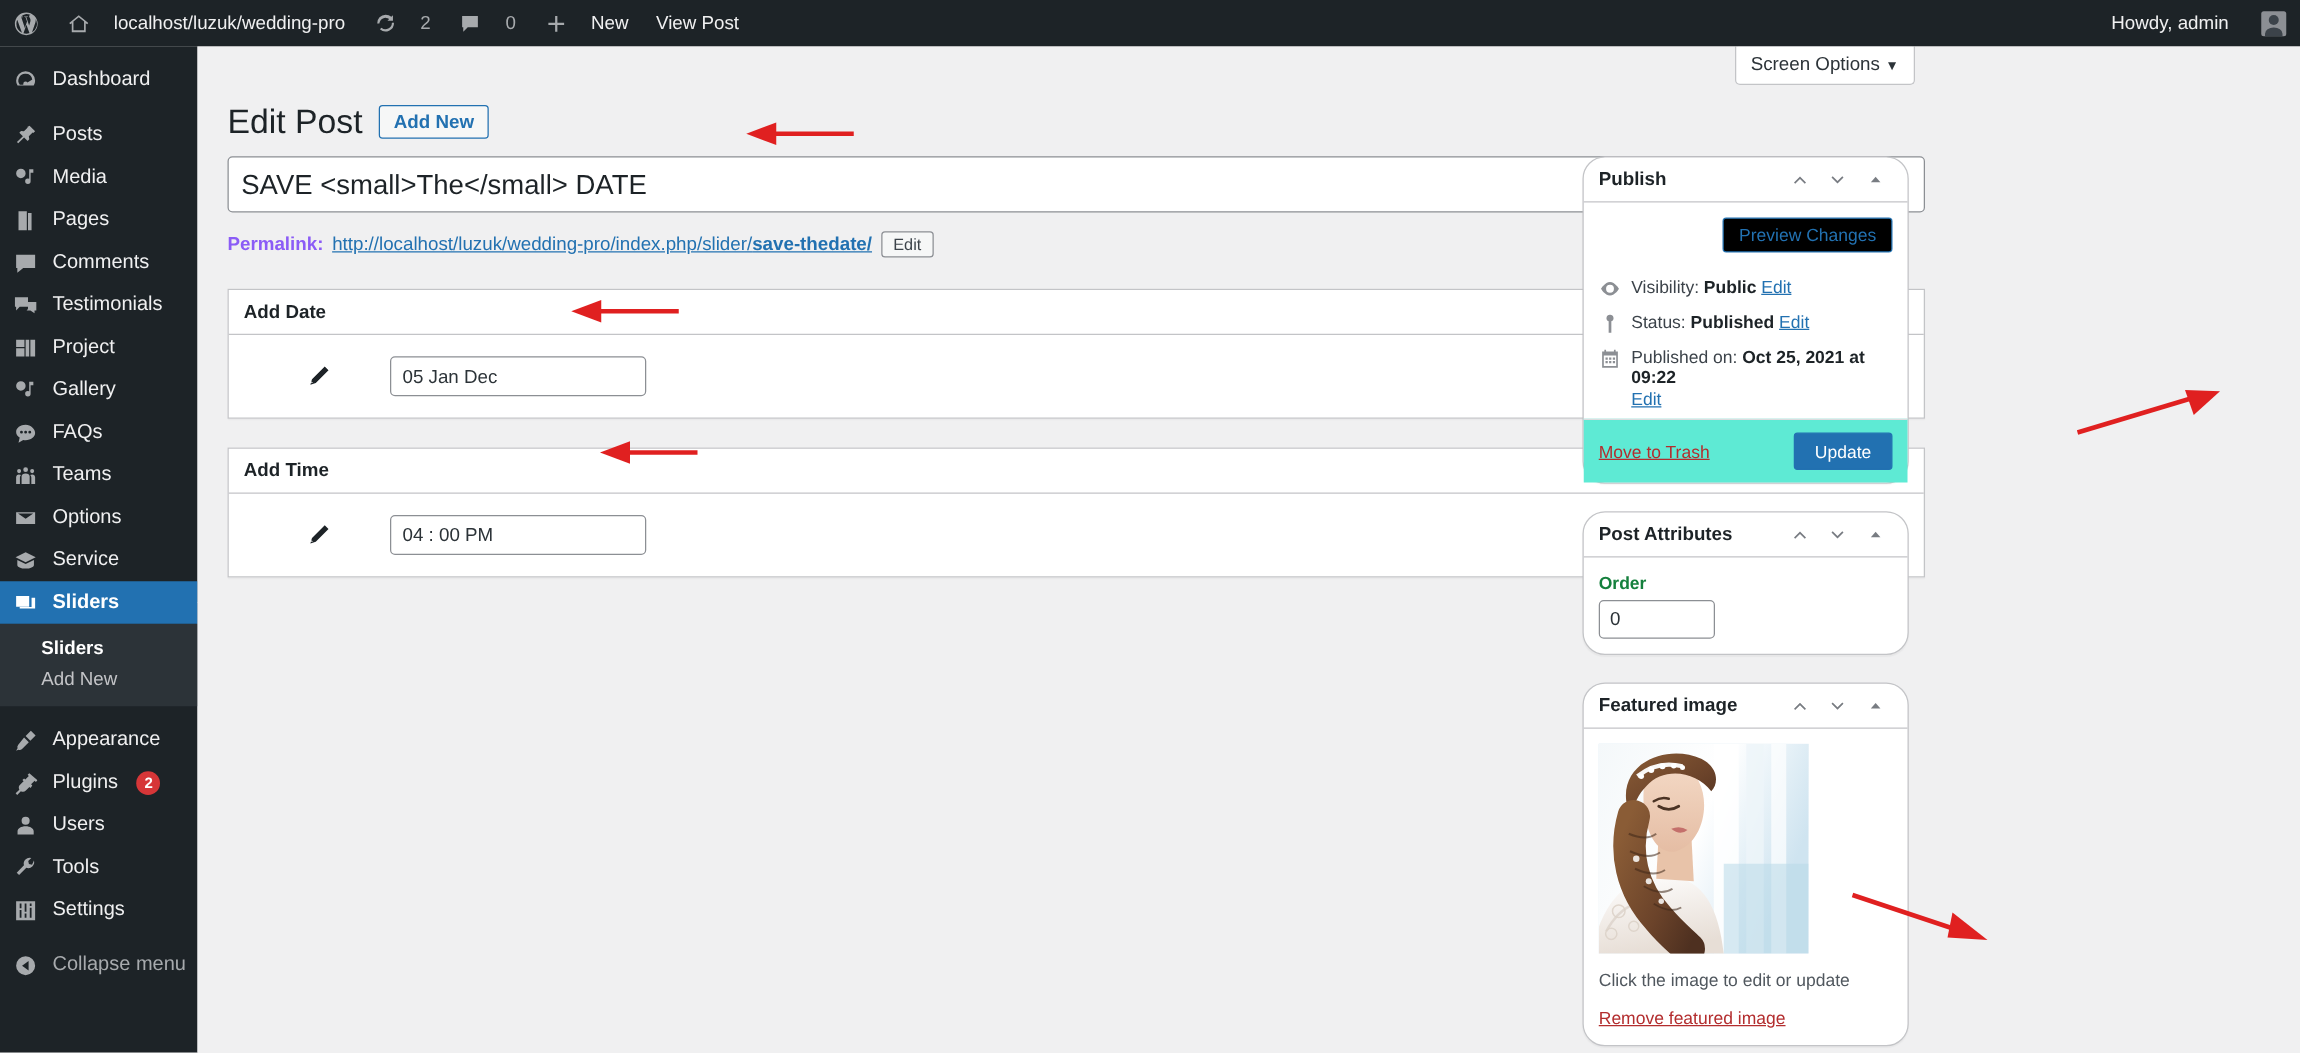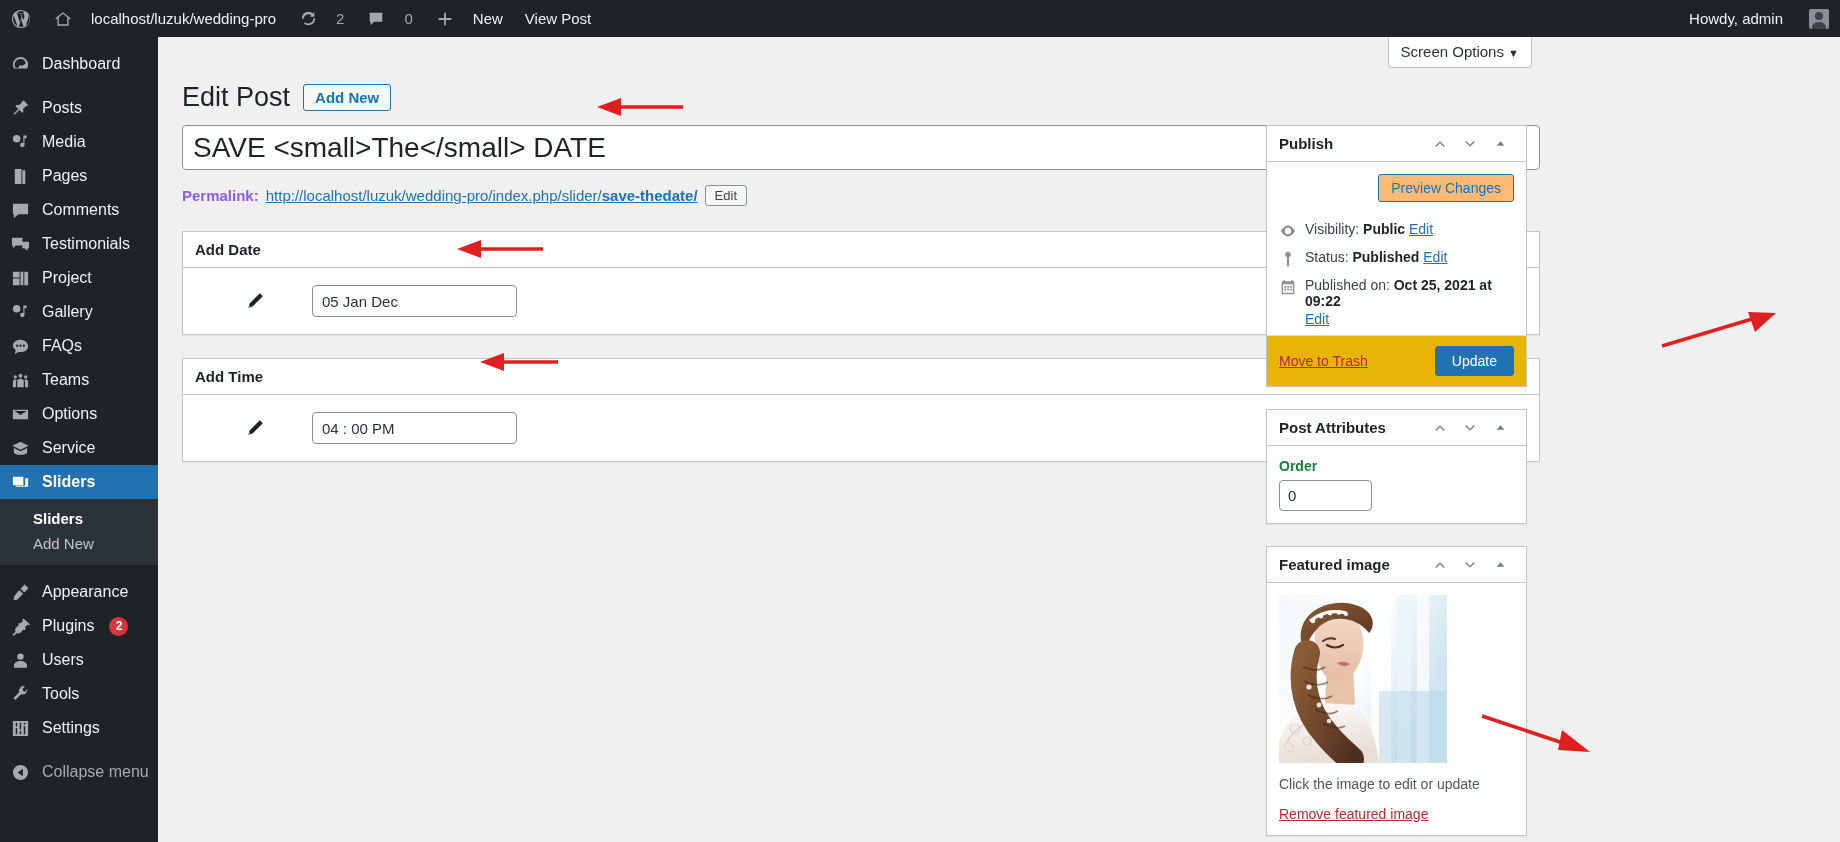--- a/index.html
+++ b/index.html
@@ -90,21 +90,21 @@
     display: inline-block; border: 1px solid #2271b1; border-radius: 3px;
     color: #2271b1; background: #f6f7f7; font-size: 15px; font-weight: 600;
     padding: 4px 11px; cursor: pointer;
   }
 
   
   #post-body { position: absolute; left: 24px; top: 88px; width: 1358px; }
   #title-input {
     width: 100%; height: 45px; background: #fff;
     border: 1px solid #8c8f94; border-radius: 4px;
-    font-size: 28px; color: #1d2327; padding: 3px 10px;
+    font-size: 22px; color: #1d2327; padding: 3px 10px;
     font-family: "Liberation Sans", sans-serif; outline: none;
   }
   #permalink-row {
     margin-top: 12px; font-size: 15px; color: #50575e;
     display: flex; align-items: center; gap: 7px; height: 26px;
   }
   #permalink-row .pl-label { font-weight: 700; color: #8b5cf6; }
   .pl-link { color: #2271b1; text-decoration: underline; }
   .pl-slug { font-weight: 700; }
   .pl-edit {
@@ -133,38 +133,38 @@
   .pencil-cell { width: 115px; display: flex; justify-content: center; }
   .pencil { width: 20px; height: 20px; fill: #1d2327; }
   .text-input {
     width: 205px; height: 32px; border: 1px solid #8c8f94; border-radius: 4px;
     background: #fff; font-size: 15px; color: #2c3338; padding: 0 9px;
     font-family: "Liberation Sans", sans-serif; outline: none;
   }
 
   
   #postbox-container { position: absolute; right: 35px; top: 88px; width: 261px; }
-  #postbox-container .postbox { margin-top: 0; margin-bottom: 22px; }
+  #postbox-container .postbox { margin-top: 0; margin-bottom: 22px; border-radius: 18px; }
   #publishing-actions {
     padding: 12px; display: flex; justify-content: flex-end;
   }
   .btn-secondary {
-    border: 1px solid #2271b1; border-radius: 3px; background: #fdba74;
+    border: 1px solid #2271b1; border-radius: 3px; background: #000000;
     color: #2271b1; font-size: 14px; padding: 5px 12px; cursor: pointer;
   }
   .misc-pub {
     display: flex; align-items: flex-start; gap: 8px;
     padding: 7px 12px 2px 12px; font-size: 14px; color: #3c434a;
   }
   .misc-pub .mp-icon { width: 18px; height: 18px; fill: #8c8f94; flex: none; margin-top: 1px; }
   .misc-pub b { font-weight: 700; color: #1d2327; }
   .edit-link { color: #2271b1; text-decoration: underline; cursor: pointer; }
   .edit-link-indent { padding: 0 12px 8px 38px; font-size: 14px; }
   #major-actions {
-    border-top: 1px solid #dcdcde; background: #eab308;
+    border-top: 1px solid #dcdcde; background: #5eead4;
     padding: 10px 12px; display: flex; align-items: center;
     justify-content: space-between;
   }
   .trash-link { color: #b32d2e; text-decoration: underline; font-size: 14px; cursor: pointer; }
   .btn-primary {
     background: #2271b1; border: 1px solid #2271b1; border-radius: 3px;
     color: #fff; font-size: 14px; padding: 6px 16px; cursor: pointer;
   }
   .attr-label { font-size: 14px; font-weight: 700; color: #15803d; margin-bottom: 6px; }
   .order-input {

